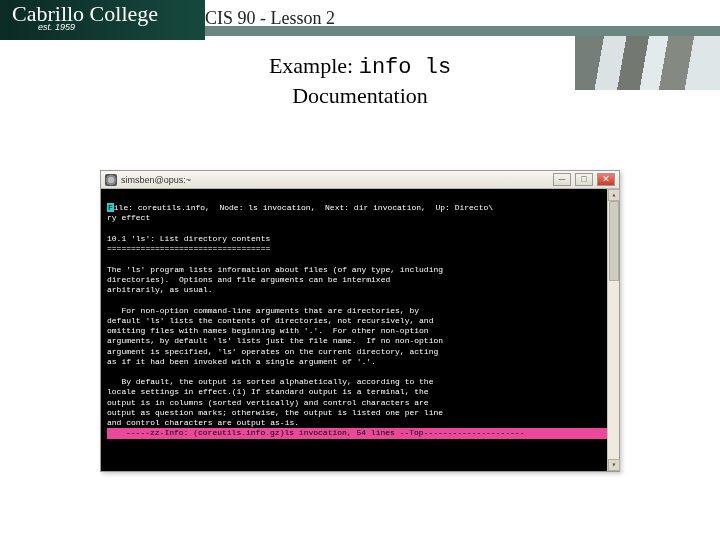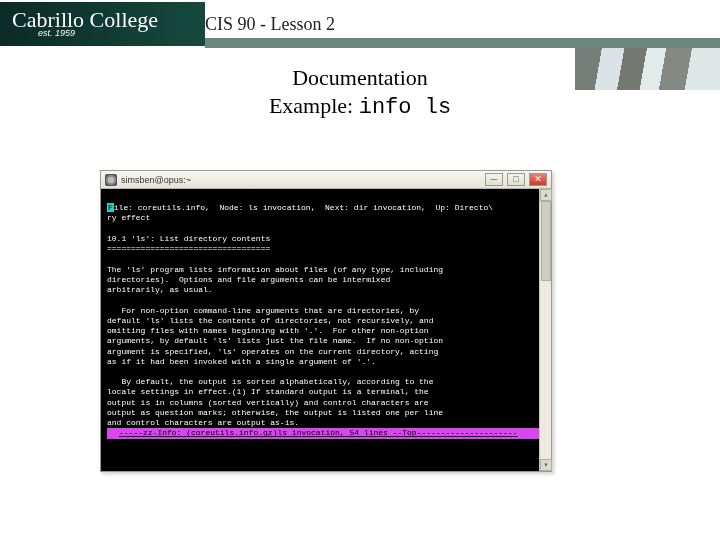--- a/index.html
+++ b/index.html
@@ -6,21 +6,21 @@
   body {
     width: 720px;
     height: 540px;
     background: #fff;
     font-family: Georgia, 'Times New Roman', serif;
     position: relative;
     overflow: hidden;
   }
   .header-band {
     width: 100%;
-    height: 48px;
+    height: 36px;
     position: relative;
     display: flex;
     align-items: center;
     background: #fff;
   }
   .logo-block {
     width: 205px;
     height: 44px;
     background: linear-gradient(90deg,#0b2b25 0%, #16493e 100%);
     color: #fff;
@@ -73,21 +73,21 @@
     line-height: 1.25;
   }
   .subtitle .cmd {
     font-family: "Courier New", monospace;
   }
 
   .term-window {
     position: absolute;
     top: 170px;
     left: 100px;
-    width: 452px;
+    width: 520px;
     background: #fbf8f0;
     border: 1px solid #9a9a9a;
     box-shadow: 2px 2px 4px rgba(0,0,0,.2);
     font-family: sans-serif;
     font-size: 9px;
   }
   .term-titlebar {
     height: 18px;
     background: linear-gradient(#f7f6f0,#e6e2d8);
     border-bottom: 1px solid #b8b6aa;
@@ -117,21 +117,21 @@
     background: #000;
     color: #fff;
     font-family: "Courier New", monospace;
     font-size: 8px;
     line-height: 1.28;
     padding: 4px 6px 2px 6px;
     white-space: pre-wrap;
     position: relative;
   }
   .term-body .hl { background:#25d0c8; color:#000; padding:0 1px;}
-  .term-body .rev { background:#d946ef; color:#000; display:block; padding:0 12px;text-decoration:underline;}
+  .term-body .rev { background:#ec4899; color:#000; display:block; padding:0 19px;}
   .scroll-rail {
     position:absolute;
     top:0; right:0; bottom:0; width:12px;
     background:#eeeade;
     border-left:1px solid #c9c6b9;
   }
   .scroll-thumb{
     position:absolute; left:1px; width:10px;
     background:#cfccc0; border:1px solid #b2afa0;
   }
@@ -149,24 +149,24 @@
   <div class="logo-block">
     <span>Cabrillo College</span>
     <span class="logo-est">est. 1959</span>
   </div>
   <div class="title-band">CIS 90 - Lesson 2</div>
   <div class="header-strip"></div>
 </div>
 <div class="right-photo"></div>
 
 <div class="subtitle">
-  <div>Documentation</div>
   <div>
     <span>Example: </span><span class="cmd">info ls</span>
   </div>
+  <div>Documentation</div>
 </div>
 
 <div class="term-window">
   <div class="term-titlebar">
     <div class="term-app-icon"></div>
     <div class="term-title">simsben@opus:~</div>
     <div class="win-btn win-min">─</div>
     <div class="win-btn win-max">□</div>
     <div class="win-btn win-close">✕</div>
   </div>

